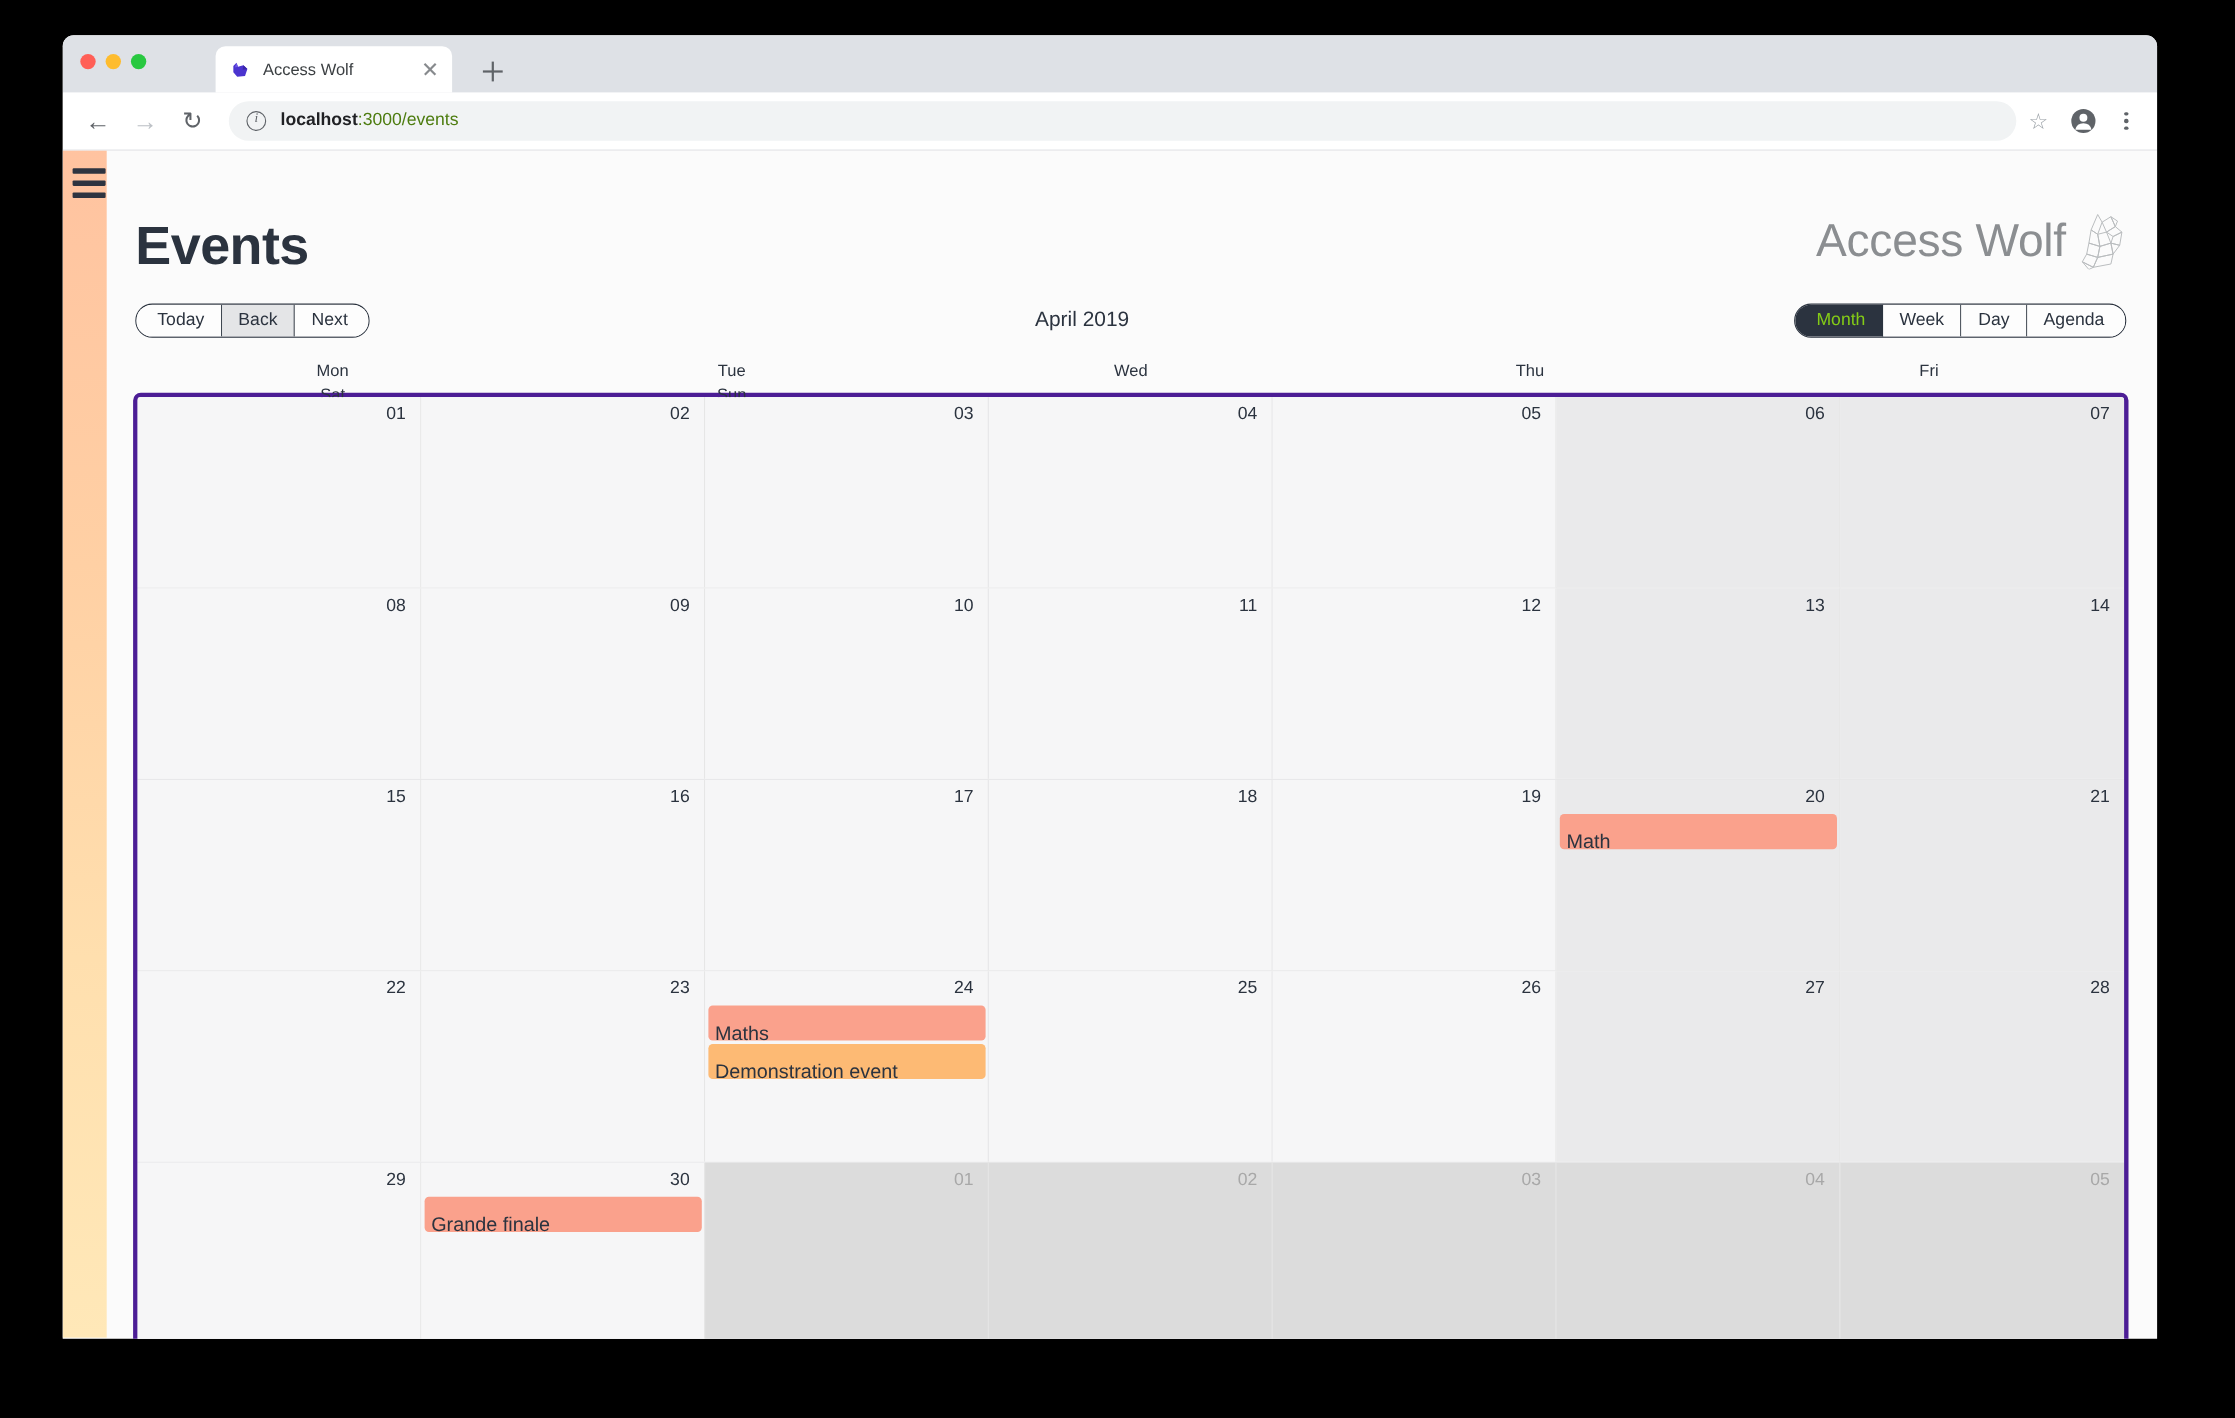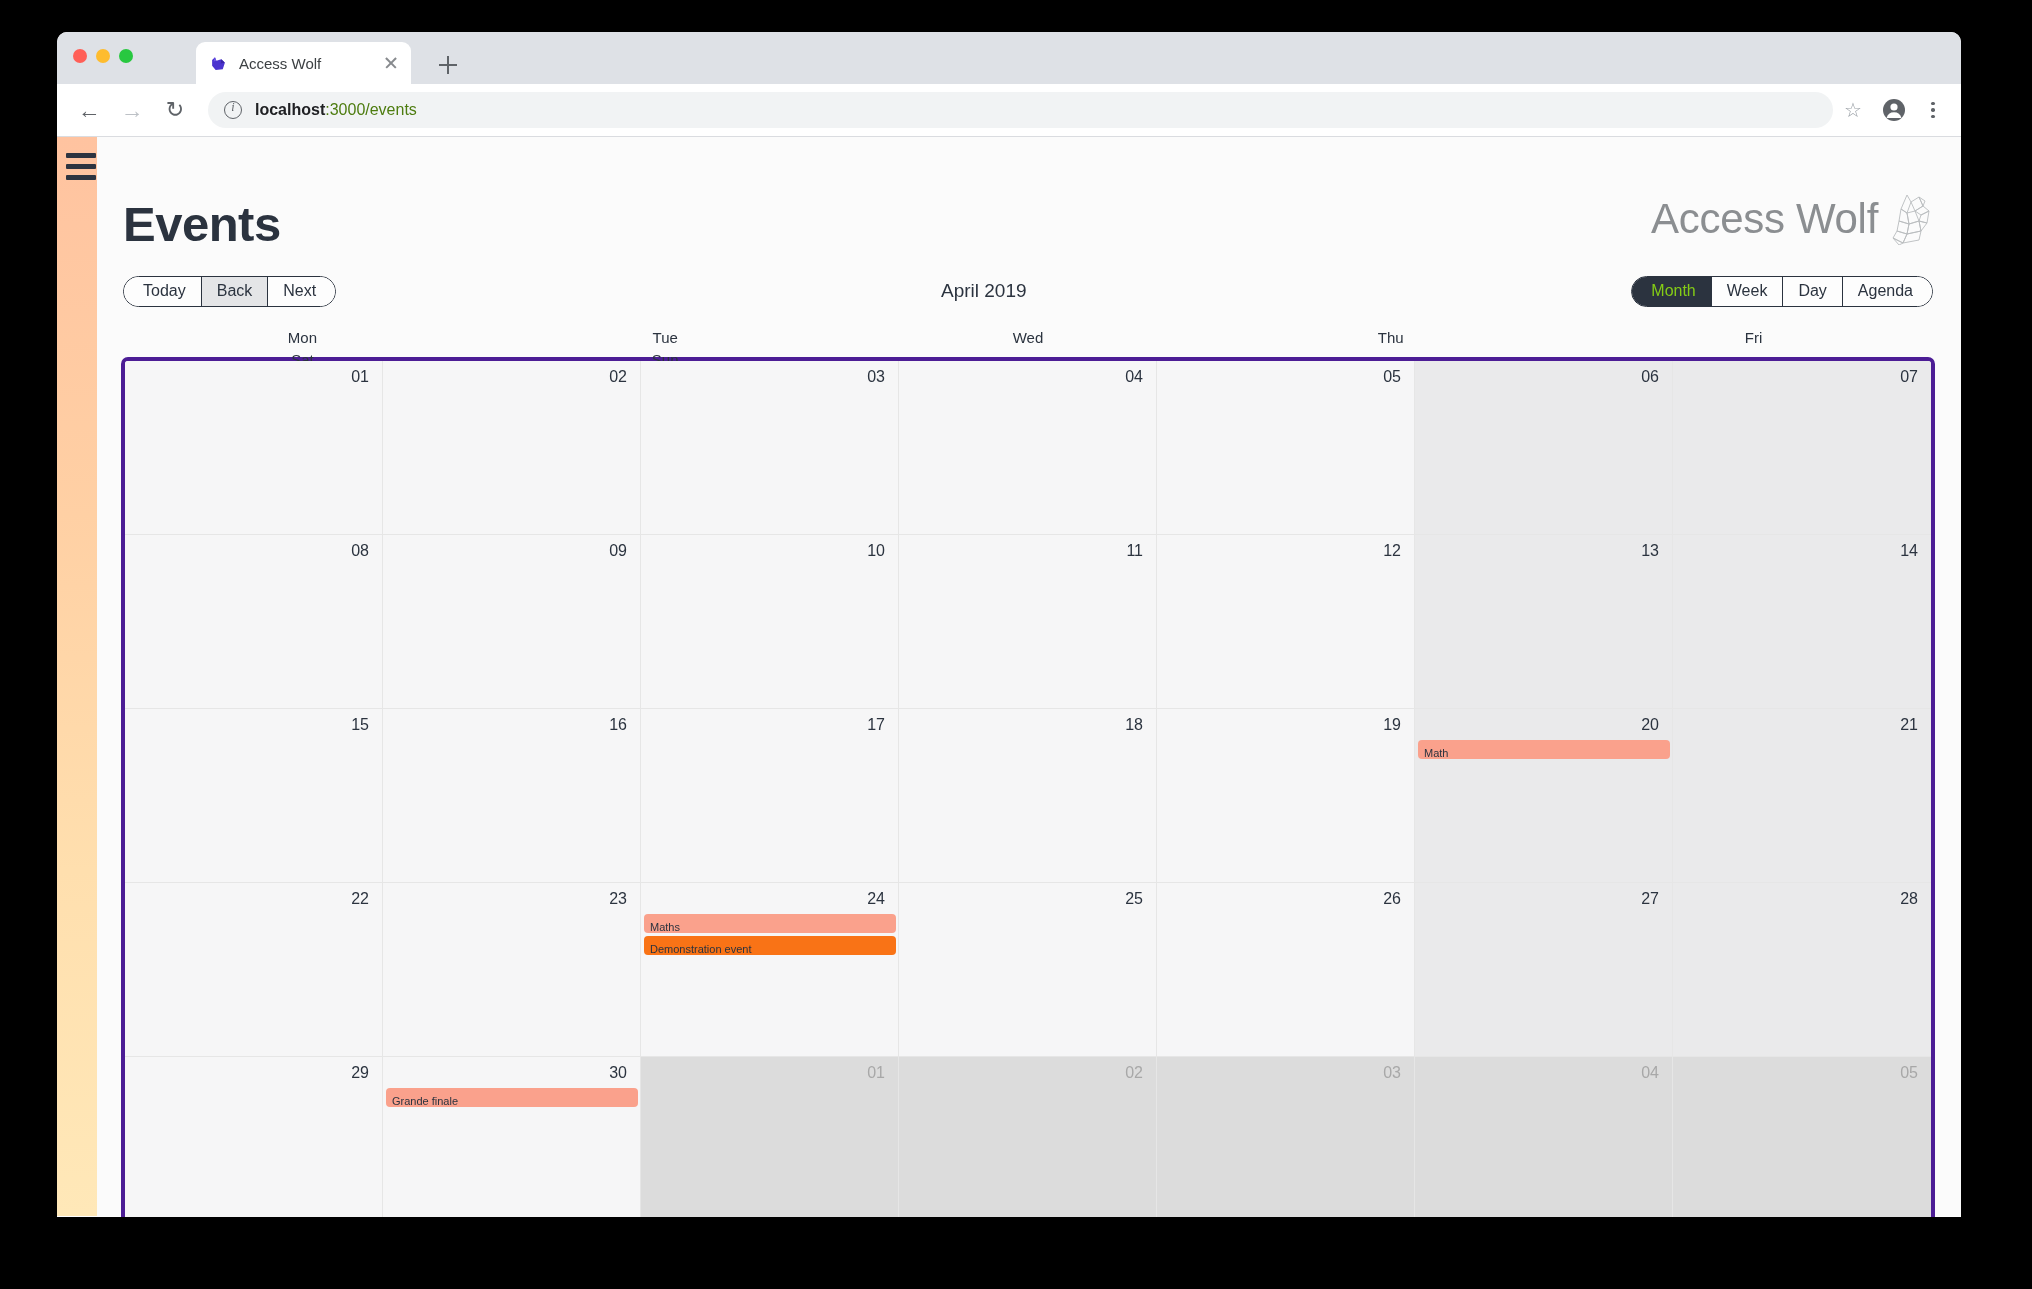--- a/index.html
+++ b/index.html
@@ -359,25 +359,25 @@
     text-align: right;
     padding-right: 13px;
     line-height: 20px;
   }
   .day-cell.off-month .day-number { color: #a8a8a8; }
 
   .event-list { margin-top: 5px; padding: 0 2px 0 3px; }
   .event-pill {
     background: #faa18c;
     color: #2b333f;
-    font-size: 11px;
+    font-size: 18px;
     line-height: 19px;
     height: 19px;
     border-radius: 4px;
-    padding: 4px 6px;
+    padding: 16px 6px;
     margin-bottom: 3px;
     white-space: nowrap;
     overflow: hidden;
     cursor: pointer;
   }
 </style>
 </head>
 <body>
 
 <div id="browser-window">
@@ -577,21 +577,21 @@
               <div class="day-cell">
                 <div class="day-number">22</div>
               </div>
               <div class="day-cell">
                 <div class="day-number">23</div>
               </div>
               <div class="day-cell">
                 <div class="day-number">24</div>
                 <div class="event-list">
                   <div class="event-pill" style="background: rgb(250, 161, 140);">Maths</div>
-                  <div class="event-pill" style="background: #f97316;">Demonstration event</div>
+                  <div class="event-pill" style="background: #fdba74;">Demonstration event</div>
                 </div>
               </div>
               <div class="day-cell">
                 <div class="day-number">25</div>
               </div>
               <div class="day-cell">
                 <div class="day-number">26</div>
               </div>
               <div class="day-cell weekend">
                 <div class="day-number">27</div>

